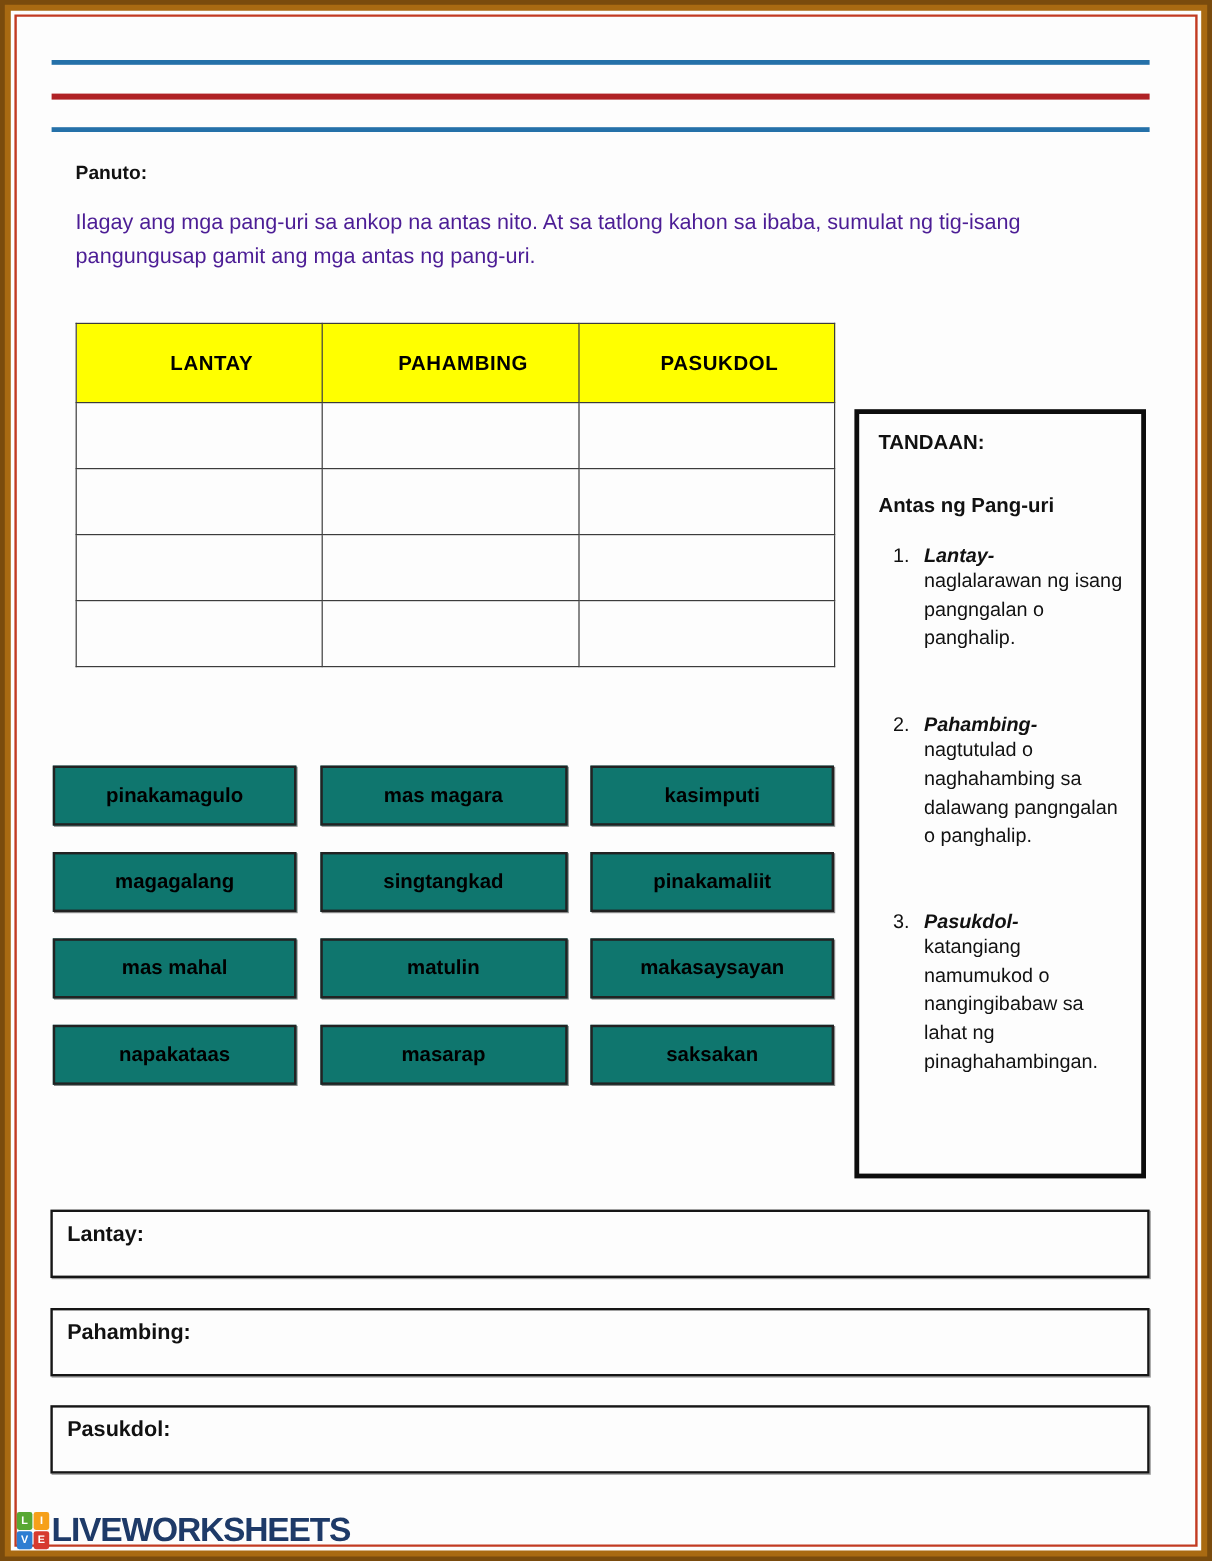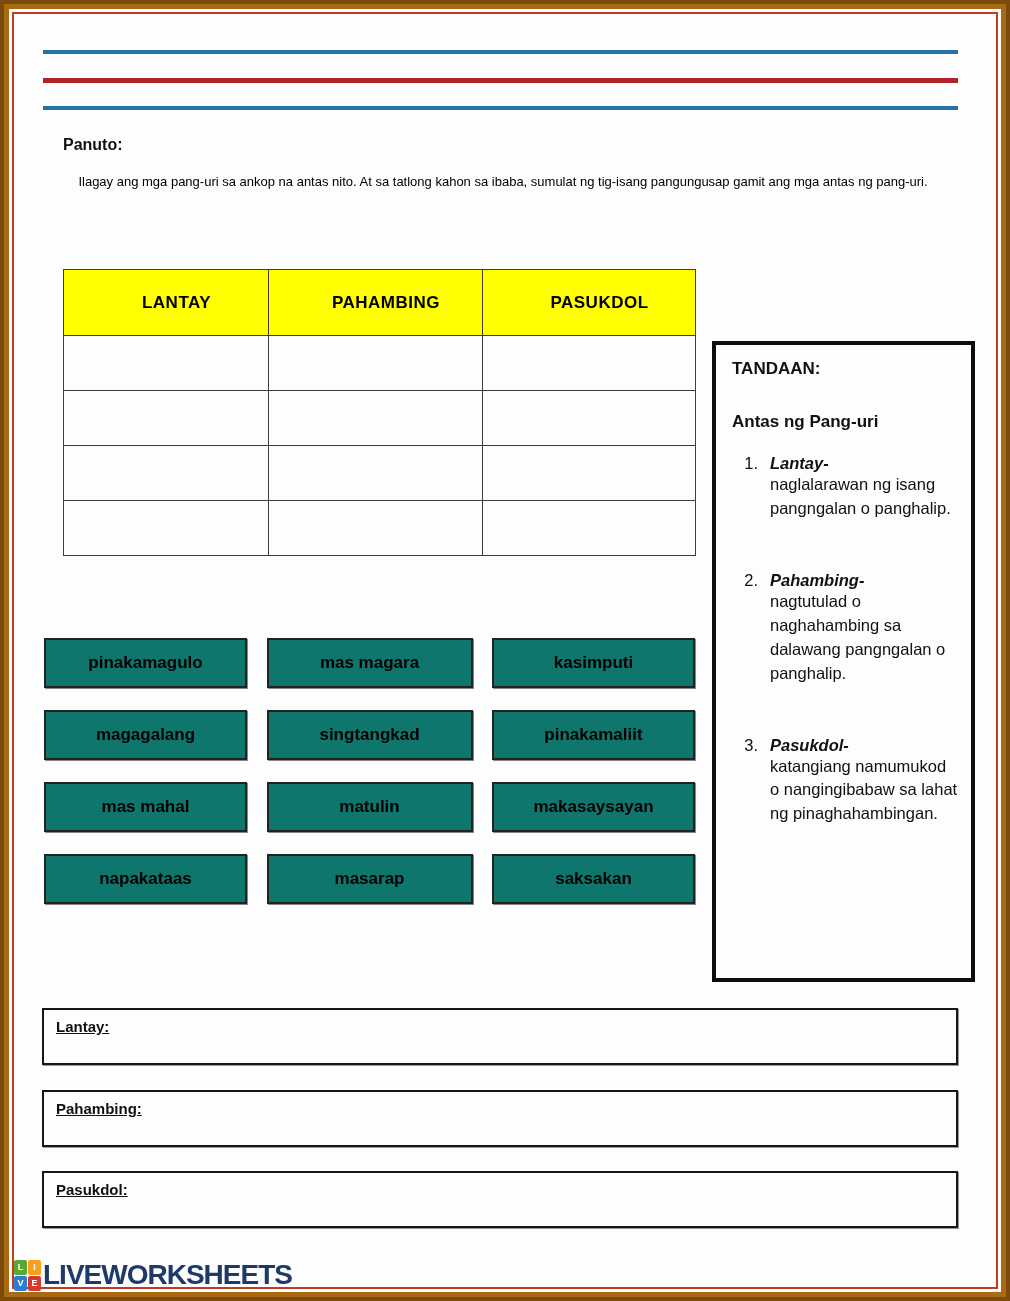--- a/index.html
+++ b/index.html
@@ -25,42 +25,42 @@
   .rule-1 { top:50px; }
   .rule-2 { top:78px; }
   .rule-3 { top:106px; }
 
   .panuto {
     position:absolute; left:63px; top:136px;
     font-size:16px; font-weight:bold; color:#111;
   }
   .instructions {
     position:absolute; left:63px; top:172px; width:880px;
-    font-size:13px; color:#000000; line-height:1.55;text-align:center;
+    font-size:18px; color:#4c1d95; line-height:1.55;
   }
 
   
   .sort-table {
     position:absolute; left:63px; top:269px;
     border-collapse:collapse; table-layout:fixed;
     width:632px;
   }
   .sort-table th, .sort-table td { border:1px solid #3c3c3c;padding-left:21px; }
   .sort-table th {
     background:#ffff00; height:66px;
     font-size:17px; font-weight:bold; color:#000;
     text-align:center; letter-spacing:.5px;
   }
   .sort-table td { height:55px; background:#fdfdfd; }
   .col-1 { width:205px; } .col-2 { width:214px; } .col-3 { width:213px; }
 
   
   .tandaan {
     position:absolute; left:712px; top:341px;
-    width:263px; height:641px;
+    width:243px; height:641px;
     border:4px solid #0d0d0d; background:#fdfdfd;
     padding:14px 12px 0 16px;
   }
   .tandaan-title { font-size:17px; font-weight:bold; color:#111; margin-bottom:24px; }
   .tandaan-subtitle { font-size:17px; font-weight:bold; color:#111; margin-bottom:22px;margin-top:33px; }
   .t-item { display:flex; margin-bottom:50px; }
   .t-num { width:38px; flex:0 0 38px; text-align:right; padding-right:12px; font-size:16.5px; color:#111; }
   .t-body { flex:1; }
   .t-term { display:block; font-size:16.5px; font-weight:bold; font-style:italic; color:#111; }
   .t-desc { display:block; font-size:16.5px; color:#111; line-height:1.45; }
@@ -84,21 +84,21 @@
   
   .answer-box {
     position:absolute; left:42px; width:916px; height:57px;
     border:2px solid #161616; background:#fdfdfd;
     box-shadow:1px 1px 0 #999;
     padding:8px 12px;
   }
   .answer-1 { top:1008px; }
   .answer-2 { top:1090px; }
   .answer-3 { top:1171px; }
-  .answer-label { font-size:15px; font-weight:bold; color:#111;text-decoration:underline; }
+  .answer-label { font-size:18px; font-weight:bold; color:#111; }
 
   
   .brand {
     position:absolute; left:14px; top:1259px;
     display:flex; align-items:center;
   }
   .brand-tiles {
     display:grid; grid-template-columns:13px 13px; grid-template-rows:15px 15px;
     gap:1px; margin-right:2px;
   }

